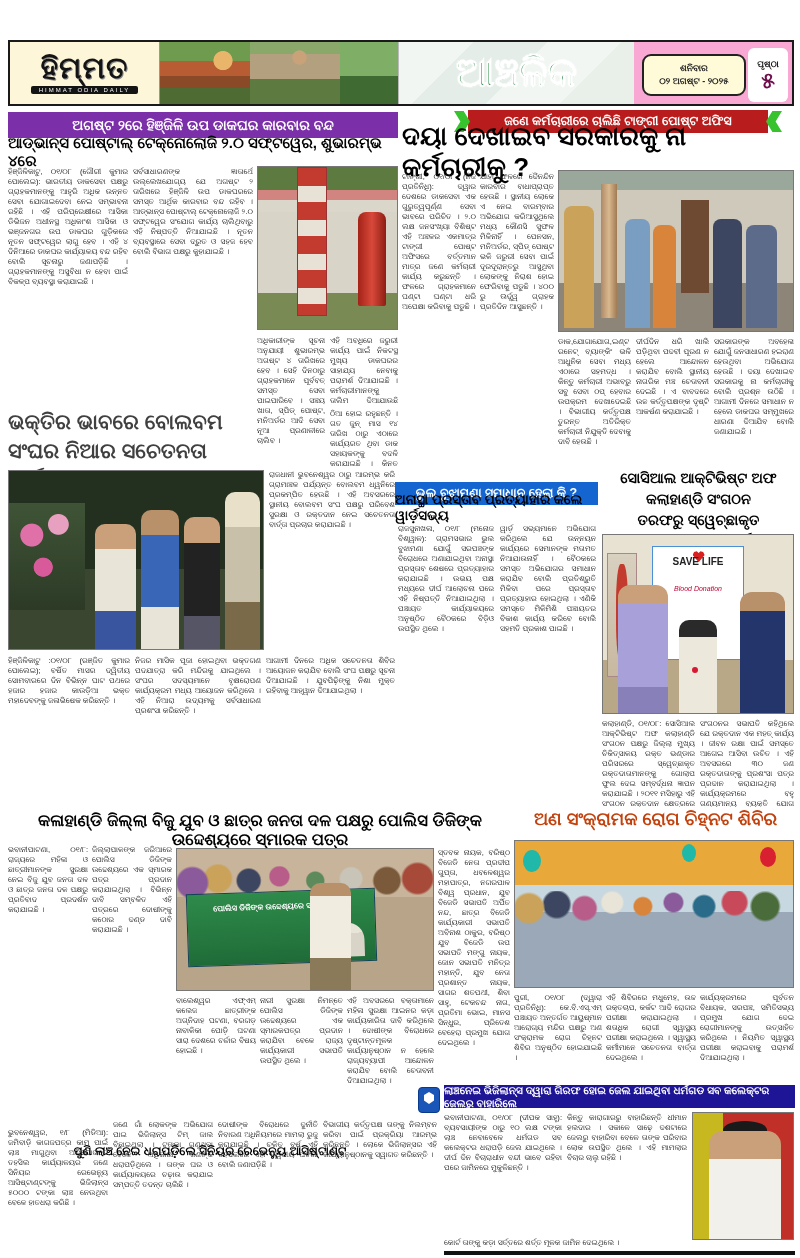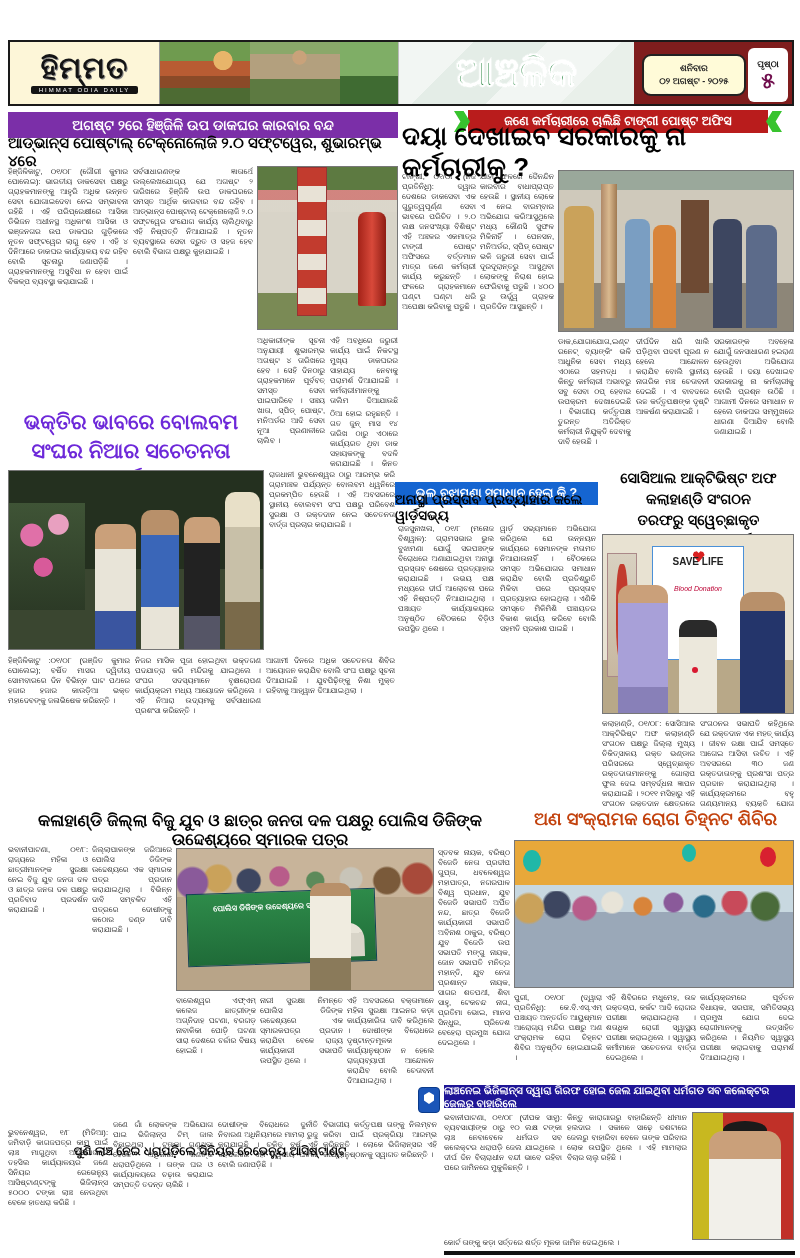--- a/index.html
+++ b/index.html
@@ -21,38 +21,38 @@
      radial-gradient(circle at 70% 30%, #e8b56a 0 12%, transparent 13%),
      linear-gradient(180deg,#6f9b4f 0 30%, #b85c33 30% 55%, #8a4a28 55% 75%, #4d6b33 75% 100%); }
   .hp2 { flex:1; background:
      radial-gradient(circle at 55% 25%, #c9a27a 0 10%, transparent 11%),
      linear-gradient(180deg,#8aa86a 0 20%, #b3a07e 20% 60%, #5d7a41 60% 100%); }
   .hp3 { width:58px; background:linear-gradient(180deg,#7fae66 0 55%, #3f6b32 55% 100%); }
   .section-box { flex:1; background:
      linear-gradient(135deg,#f2f6f3 25%, #e4ede7 25% 50%, #f2f6f3 50% 75%, #e9f0ea 75%);
      display:flex; align-items:center; justify-content:center; border-left:1px solid #bbb; }
   .section-title { font-size:40px; font-weight:bold; color:#1b7e35; -webkit-text-stroke:1px #ffffff; text-shadow:0 0 2px #fff; }
-  .mast-right { width:158px; height:100%; background:#7f1d1d; position:relative; }
+  .mast-right { width:158px; height:100%; background:#f9a8d4; position:relative; }
   .date-box { position:absolute; left:8px; top:12px; width:104px; height:42px; background:#fffbd8; border:2px solid #222; border-radius:9px; display:flex; flex-direction:column; align-items:center; justify-content:center; }
   .date-day { font-size:9px; font-weight:bold; color:#222; }
   .date-val { font-size:9px; font-weight:bold; color:#222; margin-top:2px; }
   .page-box { position:absolute; right:4px; top:6px; width:40px; height:54px; background:#ffffff; border-radius:6px; display:flex; flex-direction:column; align-items:center; justify-content:center; }
   .page-label { font-size:9px; font-weight:bold; color:#1a1a1a; }
   .page-num { font-size:22px; font-weight:bold; color:#700e4d; line-height:22px; }
 
   
   .kicker-purple { left:8px; top:112px; width:390px; height:26px; background:#7b2fa8; color:#fff; font-weight:bold; font-size:14px; display:flex; align-items:center; justify-content:center; }
   .subhead-postal { left:8px; top:141px; width:390px; height:22px; color:#000; font-weight:bold; font-size:15px; display:flex; align-items:center; justify-content:center; }
   .kicker-red { left:468px; top:110px; width:300px; height:23px; background:#b91c1c; color:#fff; font-weight:bold; font-size:12.5px; display:flex; align-items:center; justify-content:center; }
   .chev { position:absolute; top:1px; width:16px; height:21px; background:#38c32e; }
   .chev.l { left:-14px; clip-path:polygon(0 0, 60% 0, 100% 50%, 60% 100%, 0 100%, 40% 50%); }
   .chev.r { right:-14px; clip-path:polygon(100% 0, 40% 0, 0 50%, 40% 100%, 100% 100%, 60% 50%); }
   .headline-big { left:402px; top:134px; width:392px; height:36px; color:#000; font-weight:bold; font-size:26px; display:flex; align-items:center; justify-content:center; }
 
-  .headline-bolbam { left:8px; top:407px; width:246px; height:60px; text-align:center; font-weight:bold; font-size:21px; line-height:29px; color:#6d28d9; }
+  .headline-bolbam { left:8px; top:407px; width:246px; height:60px; font-weight:bold; font-size:21px; line-height:29px; color:#404040; }
   .kicker-blue { left:395px; top:470px; width:203px; height:23px; background:#1565d1; color:#fff; font-weight:bold; font-size:12.5px; display:flex; align-items:center; justify-content:center;margin-top:12px; }
   .subhead-ward { left:395px; top:497px; width:203px; height:22px; color:#000; font-weight:bold; font-size:13.5px; display:flex; align-items:center; justify-content:center; }
   .headline-blood { left:602px; top:468px; width:193px; height:62px; text-align:center; font-weight:bold; font-size:14.5px; line-height:21px; color:#000; }
   .headline-memo { left:8px; top:811px; width:504px; height:26px; text-align:center; font-weight:bold; font-size:16.5px; color:#000; }
   .headline-ncd { left:516px; top:809px; width:279px; height:28px; text-align:center; font-weight:bold; font-size:18px; color:#c2410c; }
   .headline-bribe { left:8px; top:1144px; width:404px; height:26px; text-align:center; font-weight:bold; font-size:12px; color:#000000; }
   .kicker-navy { left:444px; top:1085px; width:351px; height:23px; background:#1e1596; color:#fff; font-weight:bold; font-size:10.5px; display:flex; align-items:center; justify-content:center; }
 
   
   .col { font-size:7.6px; line-height:10px; text-align:justify; color:#161616; overflow:hidden; word-break:break-word; }

